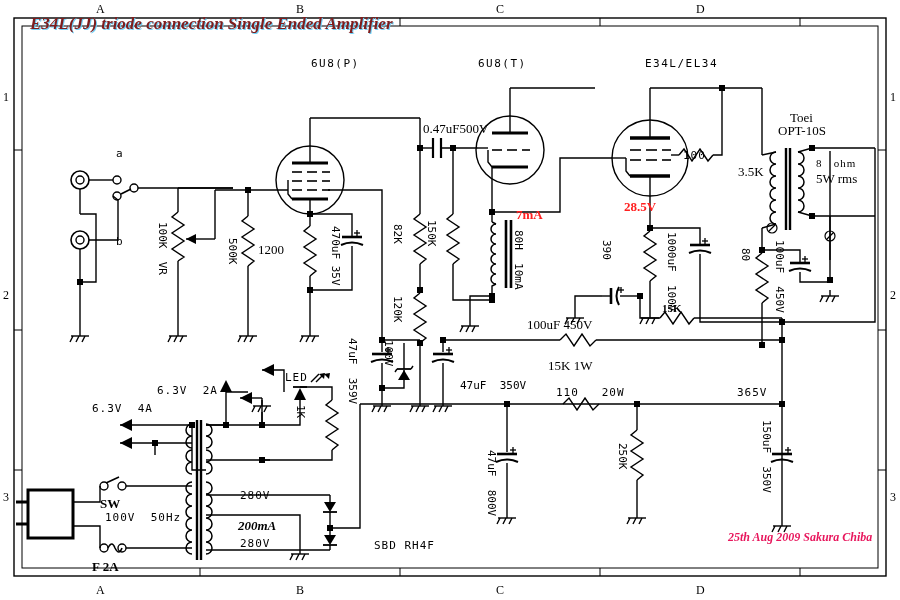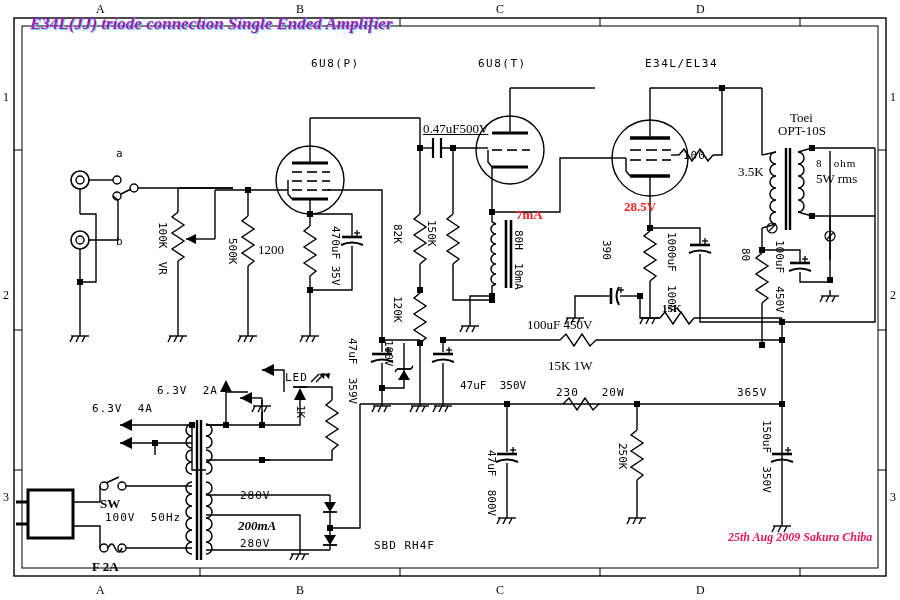--- a/index.html
+++ b/index.html
@@ -7,21 +7,21 @@
   body{font-family:"Liberation Sans",sans-serif;}
   #sheet{position:relative;width:900px;height:600px;background:#ffffff;overflow:hidden;}
   #sheet svg{position:absolute;left:0;top:0;}
   .lbl{position:absolute;font-family:"DejaVu Sans Mono","Liberation Mono",monospace;
        font-size:11px;color:#000;white-space:pre;letter-spacing:0px;line-height:1;}
   .serif{font-family:"Liberation Serif","DejaVu Serif",serif;font-size:13px;letter-spacing:0;}
   .vert{transform-origin:0 0;}
   .rot90{transform:rotate(90deg);}
   .red{color:#ff2020;}
   .title{font-family:"Liberation Serif","DejaVu Serif",serif;font-style:italic;font-weight:bold;
-         font-size:17px;color:#a21caf;text-shadow:1px 1px 0 #6ecff6;}
+         font-size:17px;color:#7f1d1d;text-shadow:1px 1px 0 #6ecff6;}
   .sig{font-family:"Liberation Serif","DejaVu Serif",serif;font-style:italic;font-weight:bold;
        font-size:12px;color:#e8175d;}
   .grid-l{position:absolute;font-family:"Liberation Serif","DejaVu Serif",serif;font-size:12px;color:#000;}
   .bottomcap{font-family:"DejaVu Sans Mono","Liberation Mono",monospace;font-size:12.5px;
              letter-spacing:1.2px;color:#000;}
 </style>
 </head>
 <body>
 
 <div id="sheet">
@@ -454,21 +454,21 @@
 <div class="lbl" style="left:478px;top:58px;letter-spacing:1.5px;">6U8(T)</div>
 <div class="lbl" style="left:645px;top:58px;letter-spacing:1.5px;">E34L/EL34</div>
 
 <div class="lbl" style="left:116px;top:148px;">a</div>
 <div class="lbl" style="left:116px;top:236px;">b</div>
 <div class="lbl vert rot90" style="left:168px;top:222px;">100K  VR</div>
 
 <div class="lbl vert rot90" style="left:238px;top:238px;">500K</div>
 <div class="serif lbl" style="left:258px;top:243px;">1200</div>
 <div class="lbl vert rot90" style="left:341px;top:226px;">470uF 35V</div>
-<div class="serif lbl" style="left:423px;top:122px;text-decoration:underline;">0.47uF500V</div>
+<div class="serif lbl" style="left:423px;top:122px;">0.47uF500V</div>
 <div class="lbl vert rot90" style="left:358px;top:338px;">47uF  359V</div>
 <div class="lbl vert rot90" style="left:403px;top:224px;">82K</div>
 <div class="lbl vert rot90" style="left:403px;top:296px;">120K</div>
 <div class="lbl vert rot90" style="left:394px;top:340px;">100V</div>
 <div class="lbl vert rot90" style="left:437px;top:220px;">150K</div>
 
 <div class="lbl vert rot90" style="left:524px;top:230px;">80H  10mA</div>
 <div class="serif lbl red" style="left:516px;top:208px;font-weight:bold;">7mA</div>
 <div class="serif lbl" style="left:527px;top:318px;">100uF 450V</div>
 <div class="serif lbl" style="left:662px;top:303px;font-size:11px;font-weight:bold;">15K</div>
@@ -494,20 +494,20 @@
 <div class="lbl" style="left:240px;top:490px;letter-spacing:1px;">280V</div>
 <div class="serif lbl" style="left:238px;top:519px;font-weight:bold;font-style:italic;">200mA</div>
 <div class="lbl" style="left:240px;top:538px;letter-spacing:1px;">280V</div>
 <div class="lbl" style="left:340px;top:540px;letter-spacing:1px;margin-left:34px;">SBD RH4F</div>
 <div class="lbl" style="left:157px;top:385px;letter-spacing:1px;">6.3V  2A</div>
 <div class="lbl" style="left:92px;top:403px;letter-spacing:1px;text-align:right;">6.3V  4A</div>
 <div class="lbl" style="left:285px;top:372px;letter-spacing:1px;">LED</div>
 <div class="lbl vert rot90" style="left:306px;top:405px;">1K</div>
 
 <div class="lbl vert rot90" style="left:497px;top:450px;">47uF  800V</div>
-<div class="lbl" style="left:556px;top:387px;letter-spacing:1px;">230   20W</div>
+<div class="lbl" style="left:556px;top:387px;letter-spacing:1px;">110   20W</div>
 <div class="lbl vert rot90" style="left:628px;top:443px;">250K</div>
 <div class="lbl" style="left:737px;top:387px;letter-spacing:1px;">365V</div>
 <div class="lbl vert rot90" style="left:772px;top:420px;">150uF  350V</div>
 
 <div class="sig" style="position:absolute;left:728px;top:530px;">25th Aug 2009 Sakura Chiba</div>
 
 </div>
 
 </body></html>

